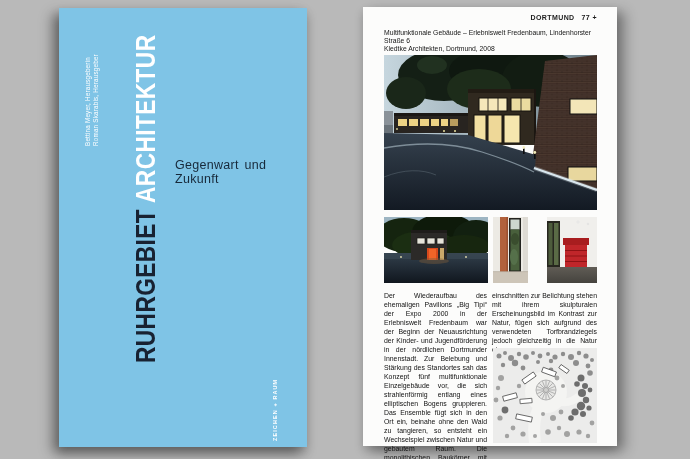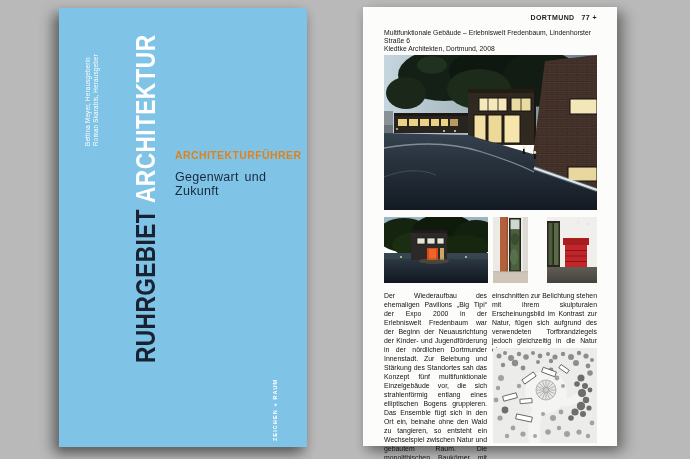--- a/index.html
+++ b/index.html
@@ -70,21 +70,20 @@
 
   <div class="cover">
     <div class="v-text cover-editors">
       <div>Bettina Meyer, Herausgeberin</div>
       <div>Roman Skarabis, Herausgeber</div>
     </div>
     <div class="v-text cover-title">
       <span class="t1">RUHRGEBIET</span><span class="t2">ARCHITEKTUR</span>
     </div>
     <div class="series-block">
-      <div class="series-label">ARCHITEKTURFÜHRER</div>
       <div class="series-subtitle">Gegenwart und Zukunft</div>
     </div>
     <div class="v-text cover-publisher">ZEICHEN + RAUM</div>
   </div>
 
   <div class="page">
 
     <div class="page-header">
       <span>DORTMUND</span><span class="num">77 +</span>
     </div>

